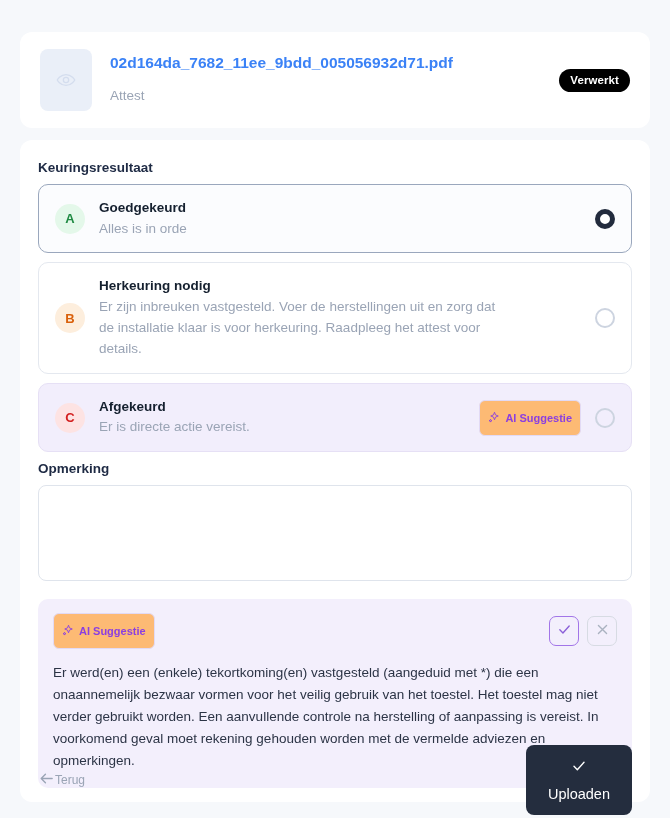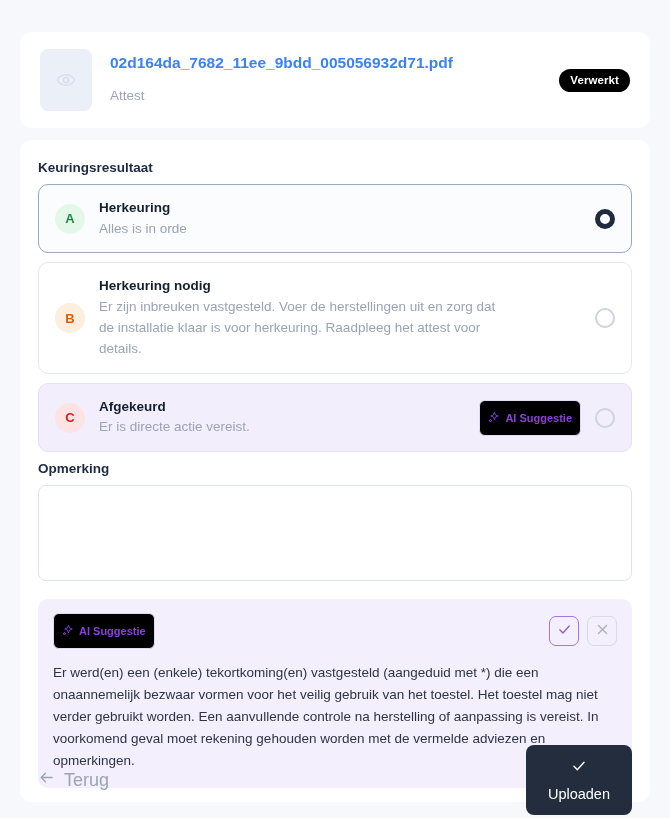--- a/index.html
+++ b/index.html
@@ -126,21 +126,21 @@
     line-height: 1.55;
     margin-top: 1px;
     max-width: 400px;
   }
 
   .ai-chip {
     flex: 0 0 auto;
     display: inline-flex;
     align-items: center;
     gap: 5px;
-    background: #000000;
+    background: #fdba74;
     border: 1px solid #e2daf5;
     border-radius: 6px;
     padding: 8px 8px;
     margin-right: 14px;
   }
   .ai-chip-text {
     font-size: 11px;
     font-weight: bold;
     color: #8b3fe0;
     white-space: nowrap;
@@ -215,22 +215,21 @@
     position: absolute;
     left: 38px; right: 38px;
     bottom: 16px;
     height: 44px;
     display: flex;
     align-items: center;
   }
   .back-link {
     display: inline-flex;
     align-items: center;
-    gap: 9px;
-    font-size: 18px;
+    font-size: 12px;
     color: #9aa4b5;
     cursor: pointer;
   }
   .upload-btn {
     margin-left: auto;
     display: inline-flex;
     align-items: center;
     gap: 9px;
     background: #242d3e;
     color: #ffffff;
@@ -265,21 +264,21 @@
   </div>
 
   <div class="form-card">
 
     <div class="section-label">Keuringsresultaat</div>
 
     
     <div class="option selected">
       <div class="opt-letter a">A</div>
       <div class="opt-body">
-        <div class="opt-title">Herkeuring</div>
+        <div class="opt-title">Goedgekeurd</div>
         <div class="opt-desc">Alles is in orde</div>
       </div>
       <div class="radio on"></div>
     </div>
 
     
     <div class="option">
       <div class="opt-letter b">B</div>
       <div class="opt-body">
         <div class="opt-title">Herkeuring nodig</div>

